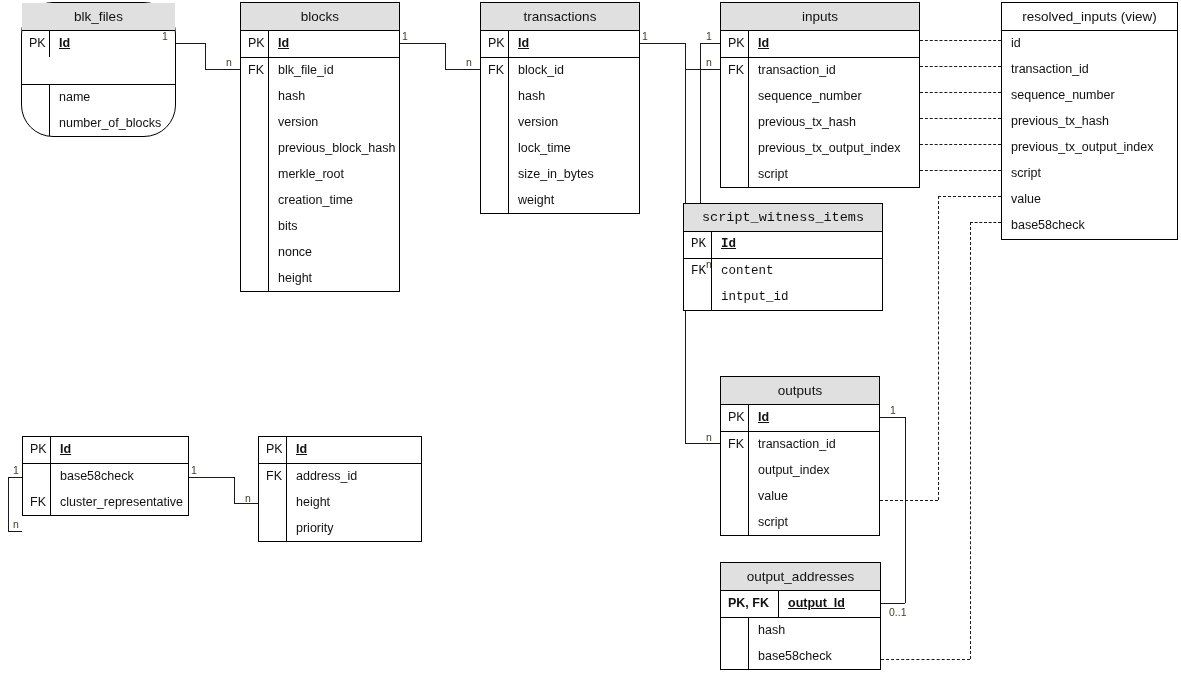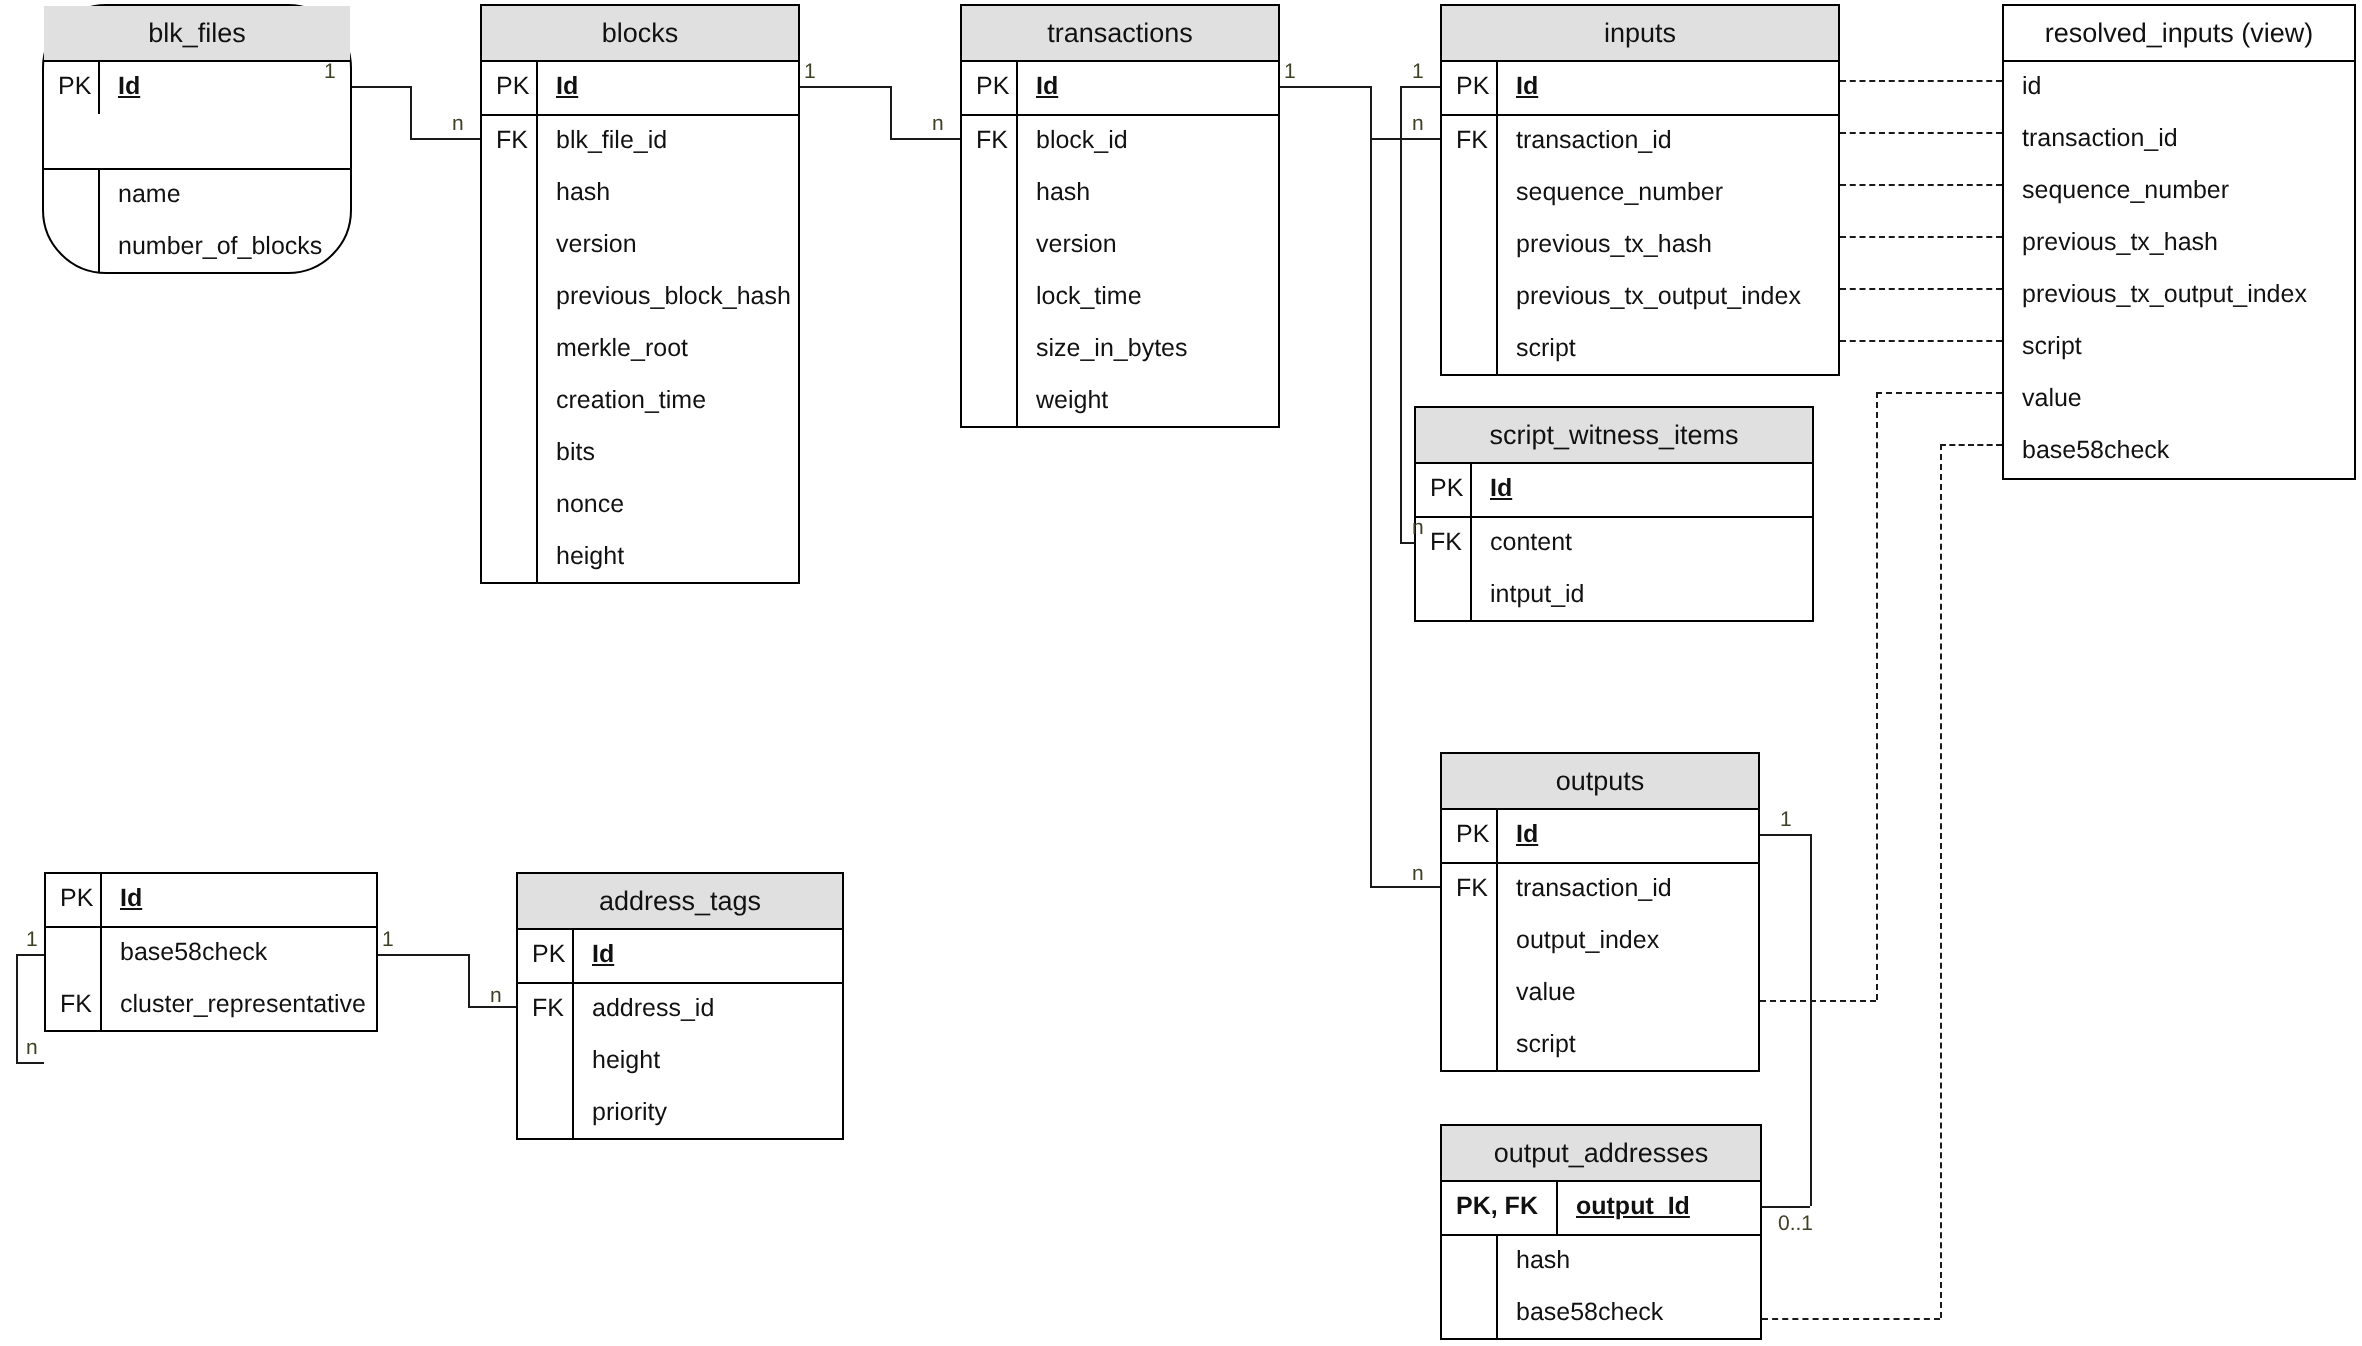--- a/index.html
+++ b/index.html
@@ -192,21 +192,21 @@
         <div class="key-col" style="width: 28px;">FK</div>
         <div class="attr-col">
           <div class="attr">transaction_id</div>
           <div class="attr">sequence_number</div>
           <div class="attr">previous_tx_hash</div>
           <div class="attr">previous_tx_output_index</div>
           <div class="attr">script</div>
         </div>
       </div>
     </div>
-    <div class="entity" style="left: 707px; top: 203px; width: 200px;">
+    <div class="entity" style="left: 683px; top: 203px; width: 200px; font-family: Liberation Mono, monospace;">
       <div class="ent-title">script_witness_items</div>
       <div class="ent-group" style="height: 26px;">
         <div class="key-col" style="width: 28px;">PK</div>
         <div class="attr-col">
           <div class="attr pk">Id</div>
         </div>
       </div>
       <div class="ent-group" style="height: 52px;">
         <div class="key-col" style="width: 28px;">FK</div>
         <div class="attr-col">
@@ -273,21 +273,20 @@
       </div>
       <div class="ent-group" style="height: 52px;">
         <div class="key-col bottomkey" style="width: 28px;">FK</div>
         <div class="attr-col">
           <div class="attr">base58check</div>
           <div class="attr">cluster_representative</div>
         </div>
       </div>
     </div>
     <div class="entity" style="left: 258px; top: 436px; width: 164px;">
-      <div class="ent-title">address_tags</div>
       <div class="ent-group" style="height: 26px;">
         <div class="key-col" style="width: 28px;">PK</div>
         <div class="attr-col">
           <div class="attr pk">Id</div>
         </div>
       </div>
       <div class="ent-group" style="height: 78px;">
         <div class="key-col" style="width: 28px;">FK</div>
         <div class="attr-col">
           <div class="attr">address_id</div>

